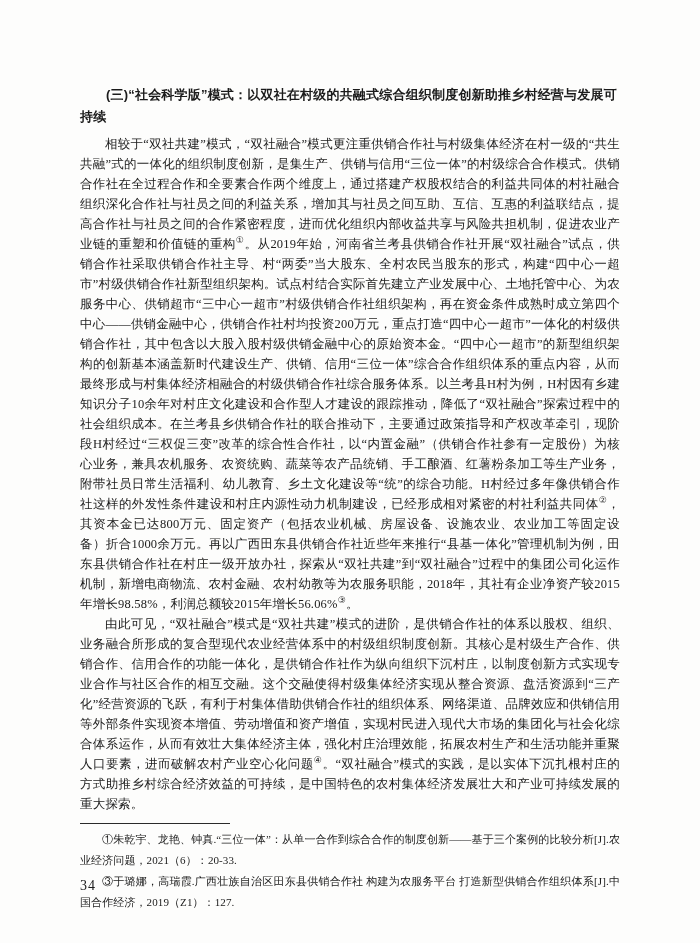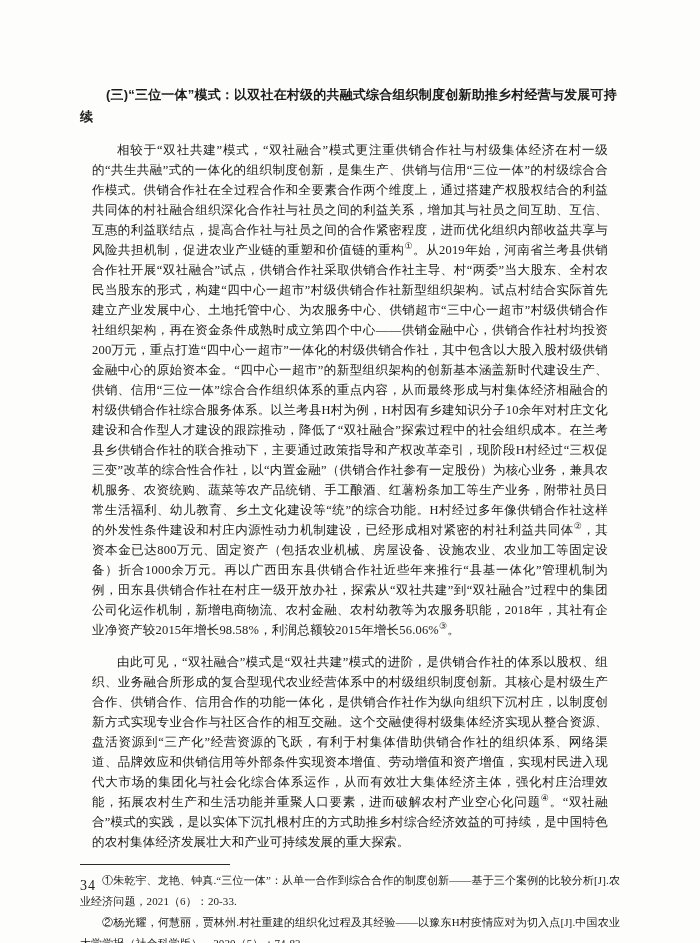--- a/index.html
+++ b/index.html
@@ -16,21 +16,21 @@
   .title{
     margin:0 0 6px 0;
     font-family:"Liberation Sans","DejaVu Sans",sans-serif;
     font-size:13px;
     font-weight:700;
     line-height:22px;
     text-indent:2em;
     letter-spacing:0.2px;
   }
   .para{
-    margin:12px;
+    margin:0;
     font-size:12.5px;
     line-height:20px;
     text-align:justify;
     text-justify:inter-ideograph;
     text-indent:2em;
     letter-spacing:0.2px;
   }
   .para sup{
     font-size:9px;
     line-height:0;
@@ -57,31 +57,30 @@
     top:878px;
     font-size:14px;
     letter-spacing:1px;
   }
 </style>
 </head>
 <body>
 
 <div class="page">
 
-  <h2 class="title">(三)“三位一体”模式：以双社在村级的共融式综合组织制度创新助推乡村经营与发展可持续</h2>
+  <h2 class="title">(三)“社会科学版”模式：以双社在村级的共融式综合组织制度创新助推乡村经营与发展可持续</h2>
 
   <div>
     <p class="para">相较于“双社共建”模式，“双社融合”模式更注重供销合作社与村级集体经济在村一级的“共生共融”式的一体化的组织制度创新，是集生产、供销与信用“三位一体”的村级综合合作模式。供销合作社在全过程合作和全要素合作两个维度上，通过搭建产权股权结合的利益共同体的村社融合组织深化合作社与社员之间的利益关系，增加其与社员之间互助、互信、互惠的利益联结点，提高合作社与社员之间的合作紧密程度，进而优化组织内部收益共享与风险共担机制，促进农业产业链的重塑和价值链的重构<sup>①</sup>。从2019年始，河南省兰考县供销合作社开展“双社融合”试点，供销合作社采取供销合作社主导、村“两委”当大股东、全村农民当股东的形式，构建“四中心一超市”村级供销合作社新型组织架构。试点村结合实际首先建立产业发展中心、土地托管中心、为农服务中心、供销超市“三中心一超市”村级供销合作社组织架构，再在资金条件成熟时成立第四个中心——供销金融中心，供销合作社村均投资200万元，重点打造“四中心一超市”一体化的村级供销合作社，其中包含以大股入股村级供销金融中心的原始资本金。“四中心一超市”的新型组织架构的创新基本涵盖新时代建设生产、供销、信用“三位一体”综合合作组织体系的重点内容，从而最终形成与村集体经济相融合的村级供销合作社综合服务体系。以兰考县H村为例，H村因有乡建知识分子10余年对村庄文化建设和合作型人才建设的跟踪推动，降低了“双社融合”探索过程中的社会组织成本。在兰考县乡供销合作社的联合推动下，主要通过政策指导和产权改革牵引，现阶段H村经过“三权促三变”改革的综合性合作社，以“内置金融”（供销合作社参有一定股份）为核心业务，兼具农机服务、农资统购、蔬菜等农产品统销、手工酿酒、红薯粉条加工等生产业务，附带社员日常生活福利、幼儿教育、乡土文化建设等“统”的综合功能。H村经过多年像供销合作社这样的外发性条件建设和村庄内源性动力机制建设，已经形成相对紧密的村社利益共同体<sup>②</sup>，其资本金已达800万元、固定资产（包括农业机械、房屋设备、设施农业、农业加工等固定设备）折合1000余万元。再以广西田东县供销合作社近些年来推行“县基一体化”管理机制为例，田东县供销合作社在村庄一级开放办社，探索从“双社共建”到“双社融合”过程中的集团公司化运作机制，新增电商物流、农村金融、农村幼教等为农服务职能，2018年，其社有企业净资产较2015年增长98.58%，利润总额较2015年增长56.06%<sup>③</sup>。</p>
     <p class="para">由此可见，“双社融合”模式是“双社共建”模式的进阶，是供销合作社的体系以股权、组织、业务融合所形成的复合型现代农业经营体系中的村级组织制度创新。其核心是村级生产合作、供销合作、信用合作的功能一体化，是供销合作社作为纵向组织下沉村庄，以制度创新方式实现专业合作与社区合作的相互交融。这个交融使得村级集体经济实现从整合资源、盘活资源到“三产化”经营资源的飞跃，有利于村集体借助供销合作社的组织体系、网络渠道、品牌效应和供销信用等外部条件实现资本增值、劳动增值和资产增值，实现村民进入现代大市场的集团化与社会化综合体系运作，从而有效壮大集体经济主体，强化村庄治理效能，拓展农村生产和生活功能并重聚人口要素，进而破解农村产业空心化问题<sup>④</sup>。“双社融合”模式的实践，是以实体下沉扎根村庄的方式助推乡村综合经济效益的可持续，是中国特色的农村集体经济发展壮大和产业可持续发展的重大探索。</p>
   </div>
 
   <div class="fn-sep"></div>
 
   <div>
     <p class="fn"><span>①</span><span>朱乾宇、龙艳、钟真.“三位一体”：从单一合作到综合合作的制度创新——基于三个案例的比较分析[J].农业经济问题，2021（6）：20-33.</span></p>
-    <p class="fn"><span>②</span><span>杨光耀，何慧丽，贾林州.村社重建的组织化过程及其经验——以豫东H村疫情应对为切入点[J].中国农业大学学报（社会科学版），2020（5）：74-83.</span></p>
     <p class="fn"><span>③</span><span>于璐娜，高瑞霞.广西壮族自治区田东县供销合作社 构建为农服务平台 打造新型供销合作组织体系[J].中国合作经济，2019（Z1）：127.</span></p>
 
   </div>
 
   <div class="page-number">34</div>
 
 </div>
 
 </body></html>

